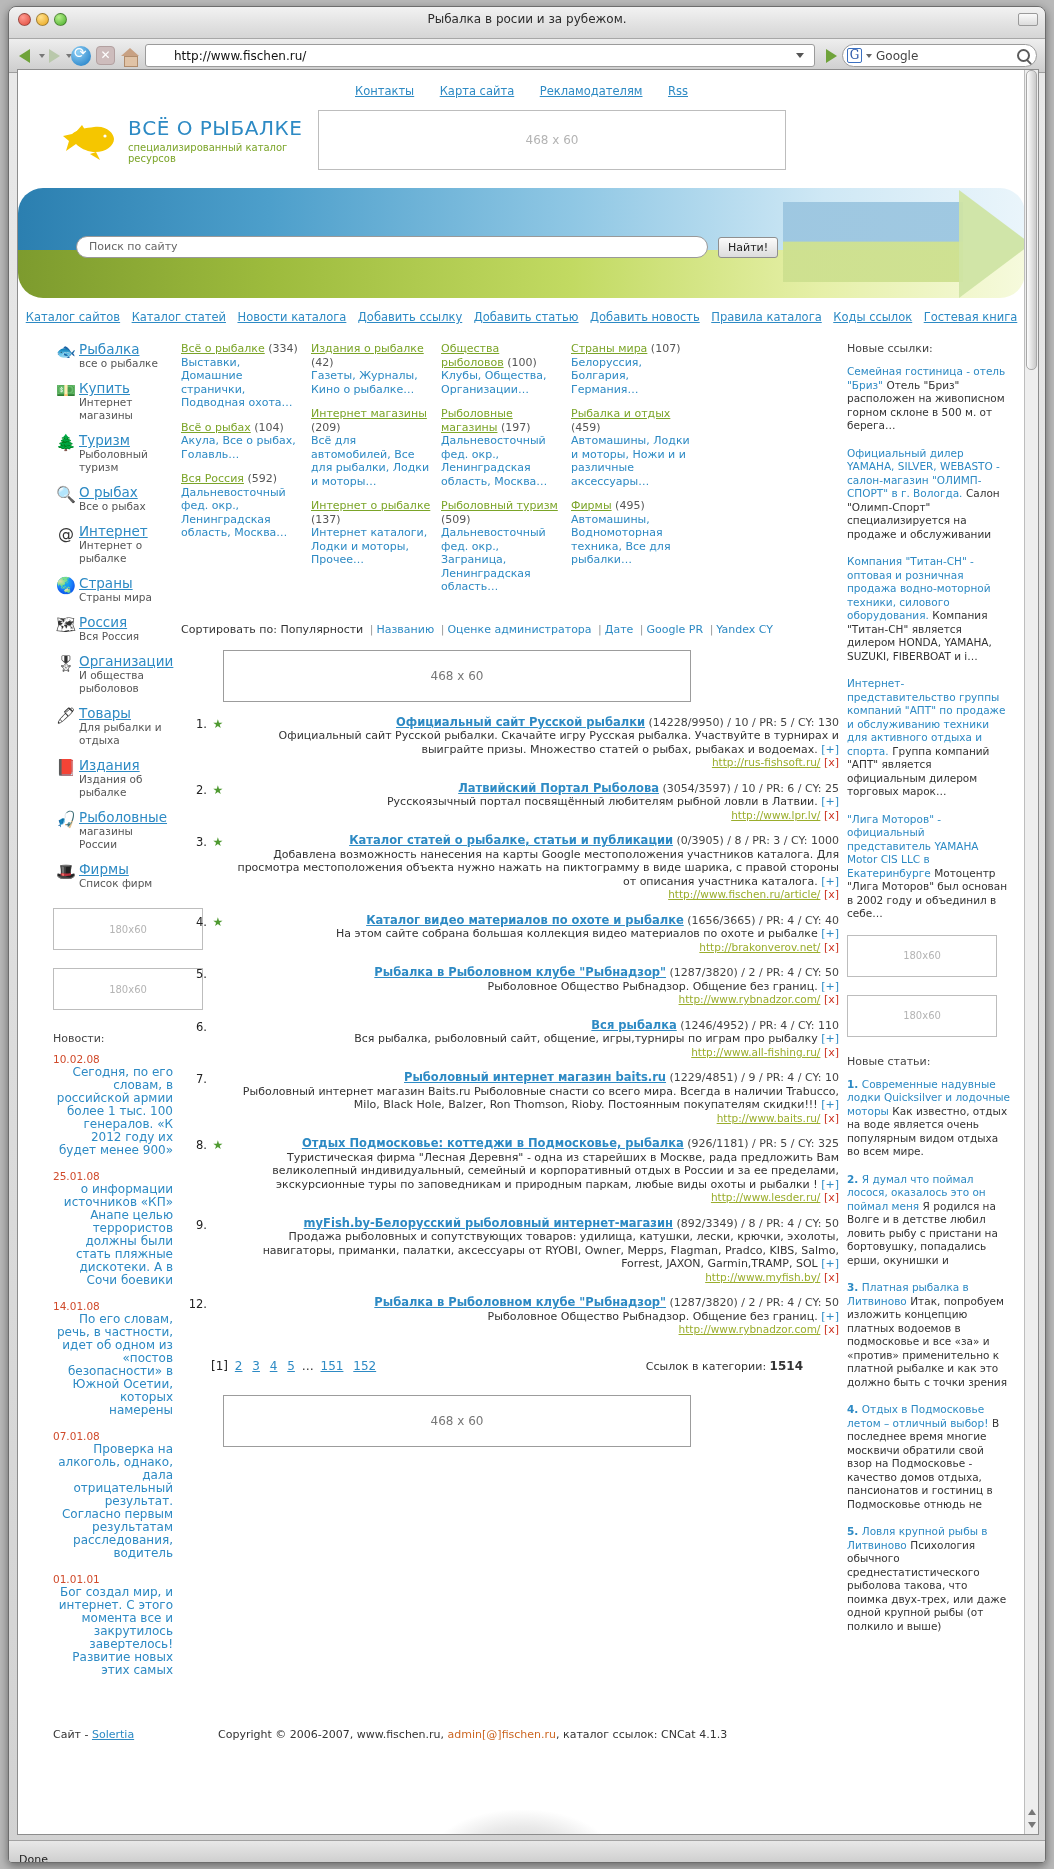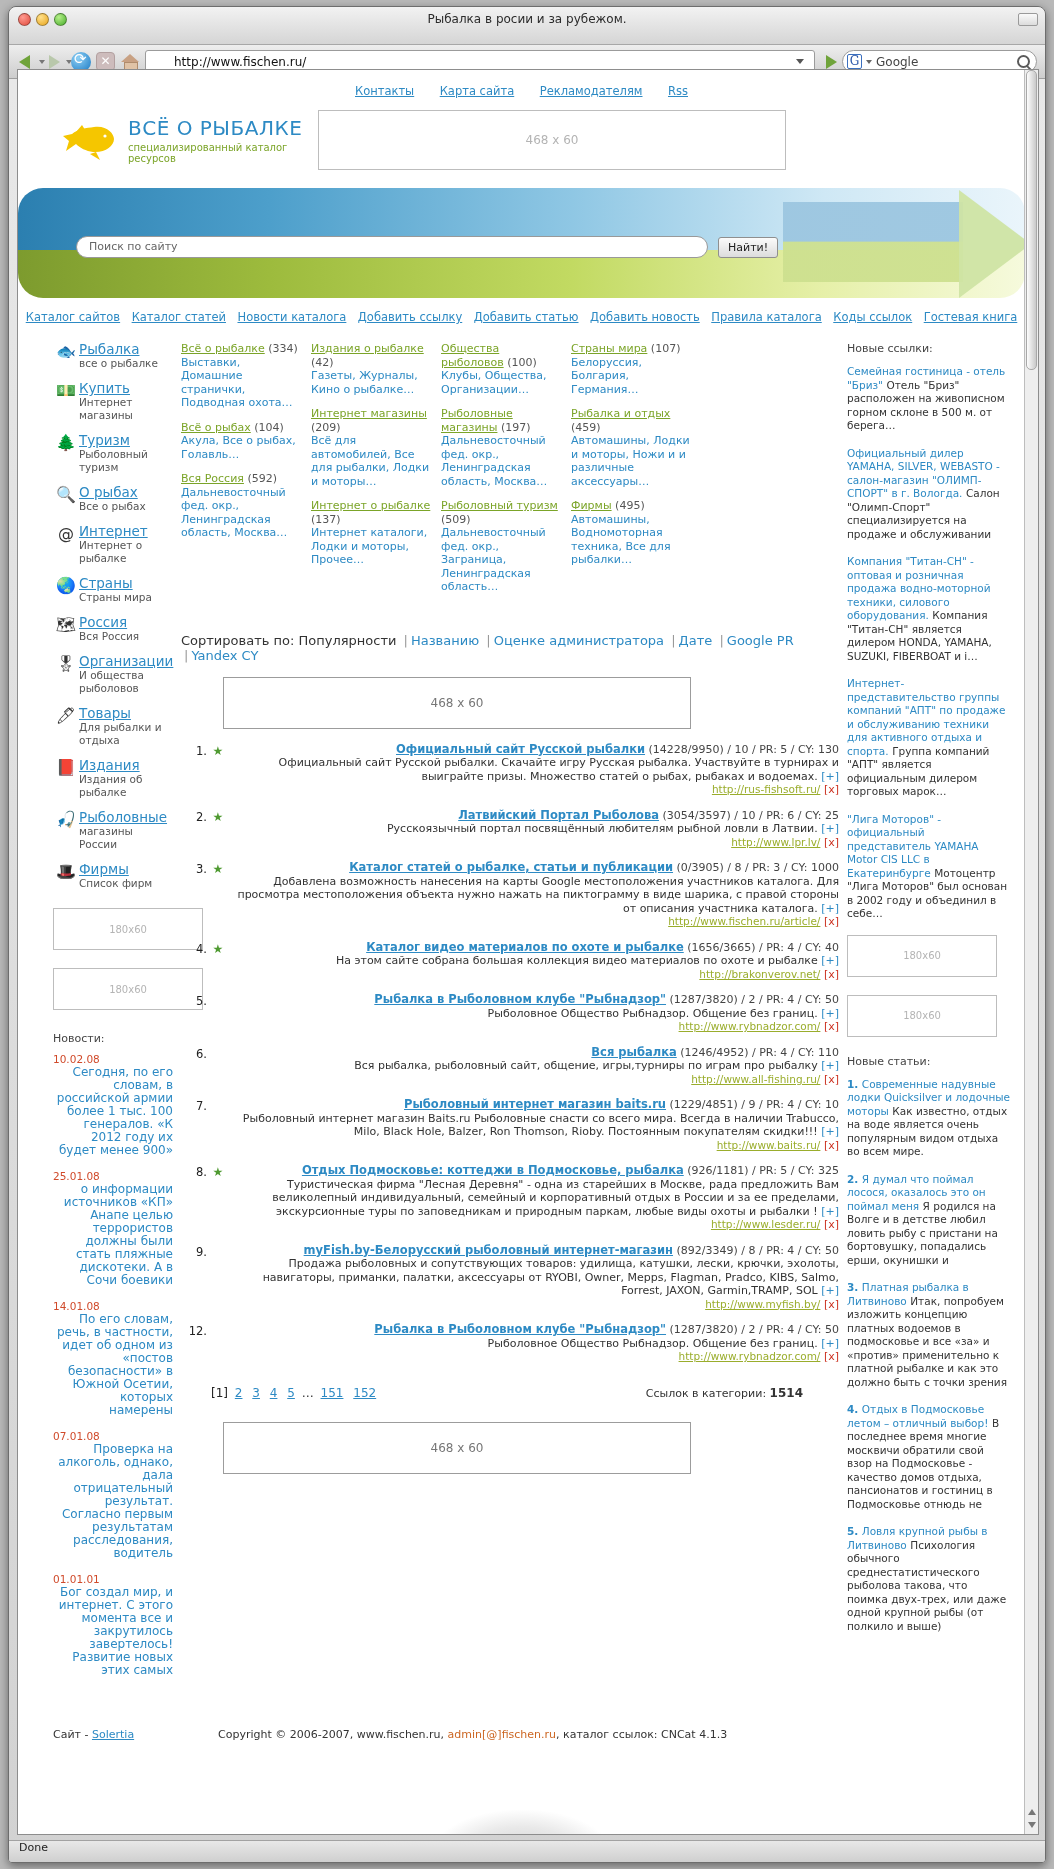--- a/index.html
+++ b/index.html
@@ -15,21 +15,21 @@
   .window {
     position: absolute; left: 8px; top: 6px;
     width: 1038px; height: 1857px;
     background: linear-gradient(#e9e9e9, #d2d2d2);
     border: 1px solid #6d6d6d;
     border-radius: 8px 8px 4px 4px;
     box-shadow: 0 3px 10px rgba(0,0,0,.45);
     overflow: hidden;
   }
   .titlebar {
-    height: 38px; position: relative;
+    height: 32px; position: relative;
     background: linear-gradient(#f2f2f2, #d5d5d5);
     border-bottom: 1px solid #a7a7a7;
     border-radius: 7px 7px 0 0;
   }
   .title-text {
     position: absolute; left: 0; right: 0; top: 5px;
     text-align: center; font-size: 12px; color: #2b2b2b;
   }
   .traffic { position: absolute; left: 9px; top: 6px; display: flex; gap: 5px; }
   .dot { width: 13px; height: 13px; border-radius: 50%; border: 1px solid rgba(0,0,0,.35); }
@@ -90,21 +90,21 @@
   
   .viewport {
     position: absolute; left: 8px; top: 62px;
     width: 1022px; height: 1766px;
     background: #ffffff; border: 1px solid #8d8d8d;
     overflow: hidden;
   }
   .statusbar {
     position:absolute; left:0; right:0; bottom:0; height:22px;
     background: linear-gradient(#e8e8e8,#cfcfcf); border-top:1px solid #a2a2a2;
-    font-size:11px; color:#222; padding:0 0 0 10px;
+    font-size:11px; color:#222; padding:12px 0 0 10px;
   }
   .scrollbar-v {
     position:absolute; right:0; top:0; width:14px; bottom:0;
     background:#eeeeee; border-left:1px solid #bdbdbd;
   }
   .scroll-thumb { position:absolute; top:0; left:1px; width:11px; height:300px;
     background:linear-gradient(90deg,#fdfdfd,#c9c9c9); border:1px solid #a8a8a8; border-radius:5px;}
   .scroll-arrow { position:absolute; left:3px; width:0;height:0;
      border-left:4px solid transparent;border-right:4px solid transparent;}
   .sa-up { bottom:19px; border-bottom:6px solid #777; }
@@ -174,21 +174,21 @@
   .news-text { color:#2d8ac4; font-size:12px; display:block;text-align:right; }
 
   
   .catgrid { display:flex; gap: 0px; }
   .catcol { width: 130px; padding-right: 10px; }
   .cat { margin-bottom: 11px; line-height: 13.5px; }
   .cat-main { color:#7ba428; text-decoration:underline; font-size:11px; }
   .cat-count { color:#555; font-size:11px; }
   .cat-subs { font-size:11px; color:#2d8ac4; }
 
-  .sortrow { margin: 28px 0 0 0; font-size:13px; color:#333; }
+  .sortrow { margin: 18px 0 0 0; font-size:11px; color:#333; }
   .sortrow a { color:#2d8ac4; text-decoration:none; }
   .sortrow .sep { color:#999; margin: 0 3px; }
 
   .banner-mid { width:468px; height:52px; border:1px solid #9c9c9c; color:#777;
     display:flex;align-items:center;justify-content:center;font-size:12px;margin: 14px 0 14px 42px;background:#fff;}
 
   .results { counter-reset:r; padding-left: 4px; }
   .res { display:flex; margin-bottom: 12px; }
   .res-n { width: 22px; flex:0 0 22px; text-align:right; font-size:11.5px; color:#222; padding-top:1px;}
   .res-ico { width: 22px; flex:0 0 22px; text-align:center; padding-top:1px; }

